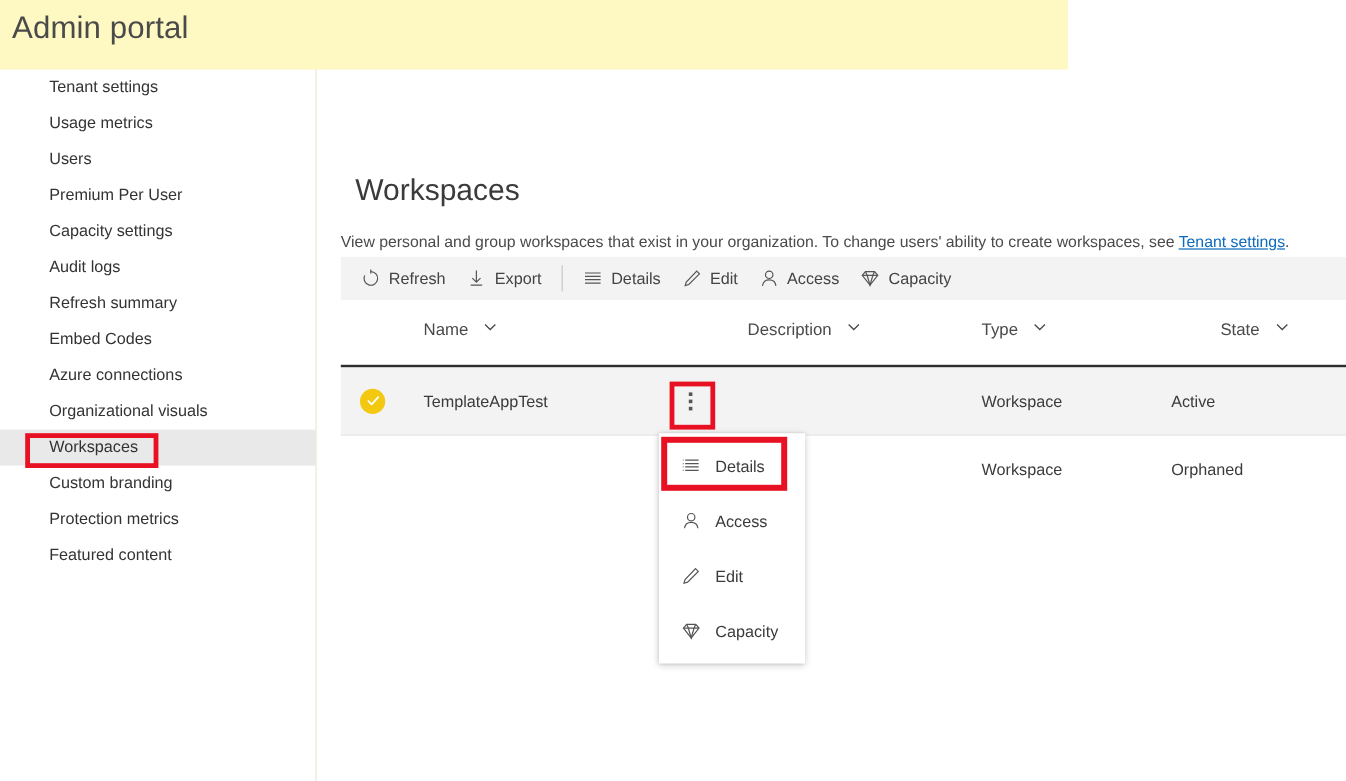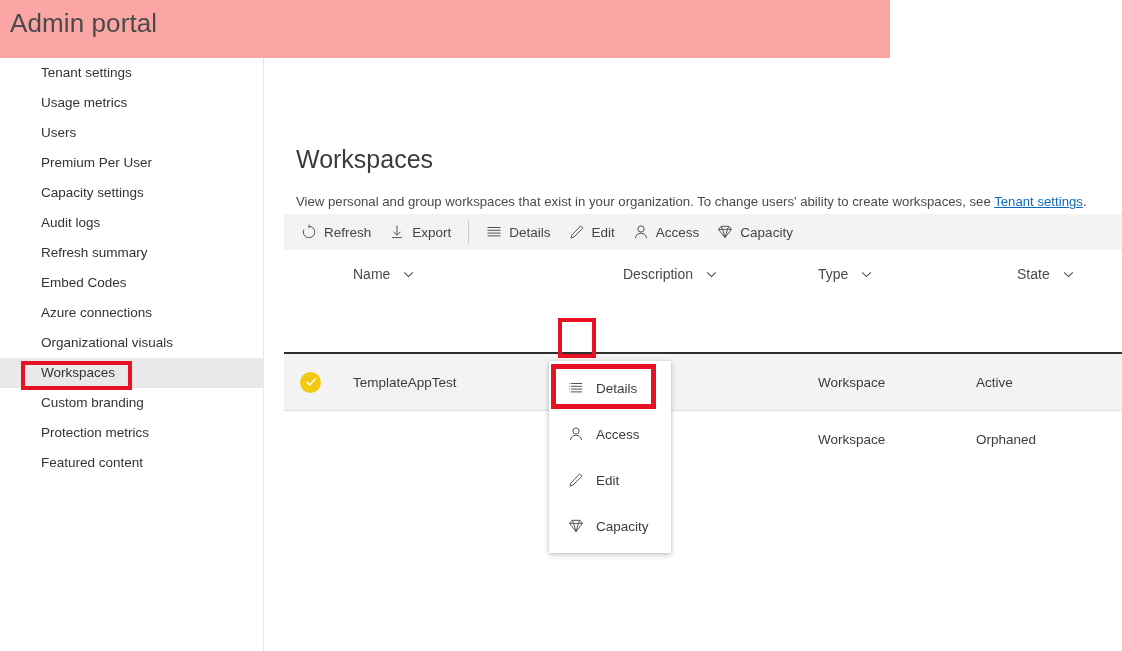--- a/index.html
+++ b/index.html
@@ -3,21 +3,21 @@
 <meta charset="utf-8">
 <style>
   * { box-sizing: border-box; }
   html, body {
     margin: 0; padding: 0;
     width: 1122px; height: 651px;
     background: #ffffff;
     font-family: "Liberation Sans", sans-serif;
     overflow: hidden;
   }
-  #root { position: relative; width: 890px; height: 651px; background:#fca5a5; }
+  #root { position: relative; width: 890px; height: 651px; background:#fef9c3; }
 
   
   .page-title {
     position: absolute;
     left: 10px; top: 8px;
     font-size: 26px;
     font-weight: 400;
     color: #4a4a4a;
     letter-spacing: 0.1px;
     white-space: nowrap;
@@ -72,21 +72,21 @@
   .section-title {
     position: absolute;
     left: 32px; top: 87px;
     font-size: 25px;
     color: #3b3b3b;
     font-weight: 400;
     white-space: nowrap;
   }
   .section-desc {
     position: absolute;
-    left: 32px; top: 136px;
+    left: 20px; top: 136px;
     font-size: 13.2px;
     color: #4a4a4a;
     white-space: nowrap;
   }
   .section-desc a {
     color: #0d6abf;
     text-decoration: underline;
   }
 
   
@@ -125,41 +125,39 @@
     width: 838px;
   }
   .thead {
     position: relative;
     height: 54px;
   }
   .th {
     position: absolute;
     top: 16px;
     display: flex;
-    align-items: center;
     gap: 12px;
     font-size: 14px;
     color: #4a4a4a;
     cursor: pointer;
     white-space: nowrap;
   }
   .th-name  { left: 69px; }
   .th-desc  { left: 339px; }
   .th-type  { left: 534px; }
   .th-state { left: 733px; }
   .chev { display:inline-flex; }
 
   .row {
     position: relative;
     height: 58px;
   }
   .row.first {
     background: #f3f3f3;
     border-top: 2px solid #2e2e2e;
-    margin-top: 48px;
   }
   .row.second {
     background: #ffffff;
     border-top: 1px solid #e1e1e1;
   }
   .cell {
     position: absolute;
     top: 0; height: 100%;
     display: flex;
     align-items: center;

